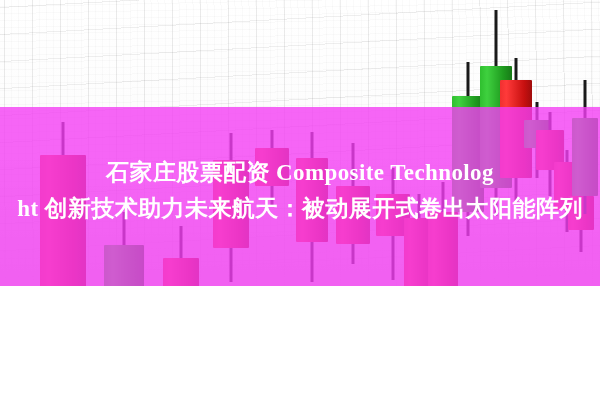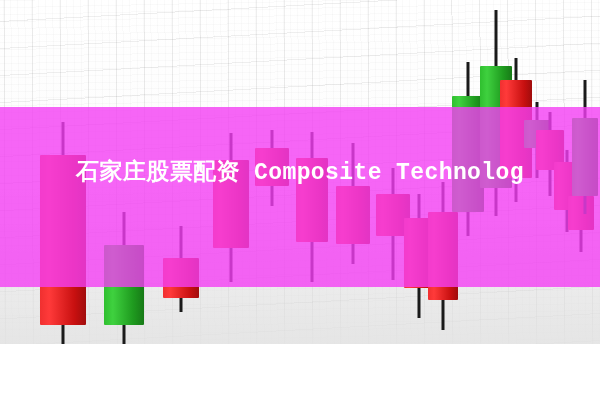--- a/index.html
+++ b/index.html
@@ -4,24 +4,24 @@
 <title>Candlestick Banner</title>
 <style>
   html, body {
     margin: 0;
     padding: 0;
     background: #ffffff;
   }
   #stage {
     position: relative;
     width: 600px;
-    height: 344px;
+    height: 286px;
     overflow: hidden;
     background: #fdfdfd;
-    font-family: Liberation Mono, monospace;
+    font-family: Liberation Serif, serif;
   }
 
   
   .chart-bg {
     position: absolute;
     inset: 0;
     background: linear-gradient(180deg, #ffffff 0%, #fcfcfc 55%, #eeeeee 100%);
   }
   .grid-wrap {
     position: absolute;
@@ -222,15 +222,16 @@
       <div class="candle" style="left: 572px; width: 26px; top: 0px; height: 400px;">
         <div class="wick" style="top: 80px; height: 134px;"></div>
         <div class="body up" style="top: 118px; height: 78px;"></div>
       </div>
     </div>
 
   <div class="overlay-band" id="overlay-band" style="top: 107px; height: 180px; background: rgb(244, 63, 244);"></div>
 
   <div class="title-block" id="title-block" style="top: 155px;">
       <span class="title-line">石家庄股票配资 Composite Technolog</span>
+      <span class="title-line">ht 创新技术助力未来航天：被动展开式卷出太阳能阵列</span>
     </div>
 
 </div>
 
 </body></html>

